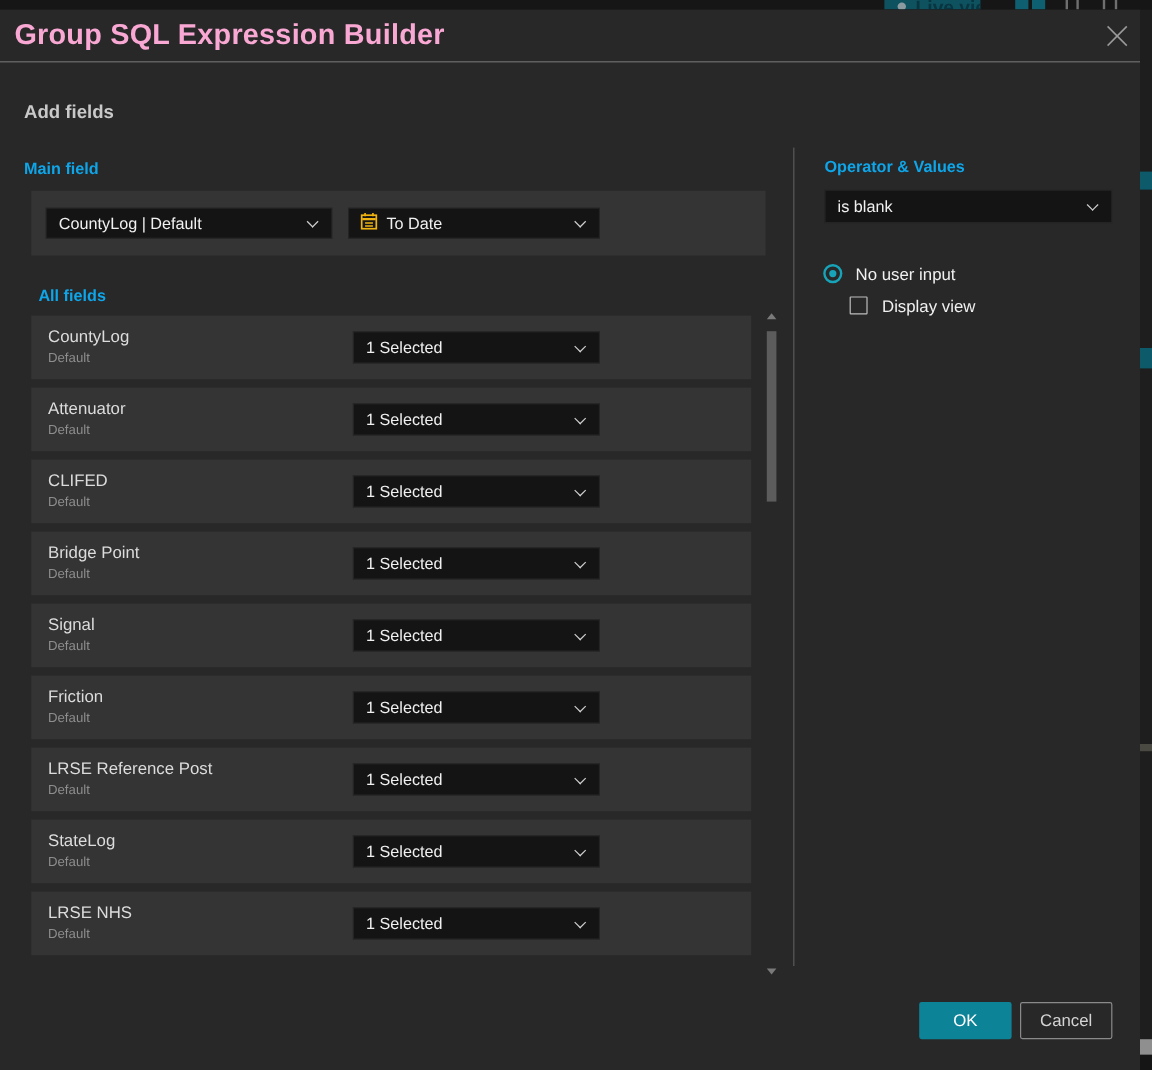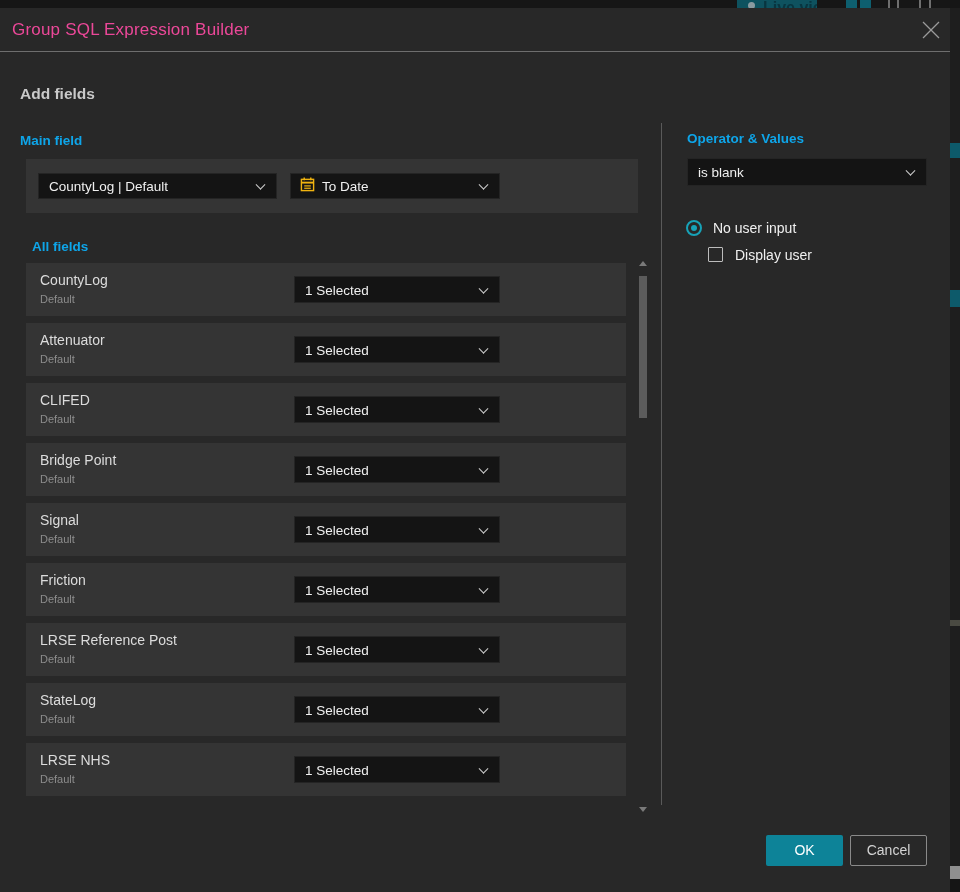--- a/index.html
+++ b/index.html
@@ -13,21 +13,21 @@
   .live-pill .lv-text { position:absolute; left:26px; top:-1px; font-size:16px; font-weight:bold; color:#083540; white-space:nowrap; }
   .teal-sq { position:absolute; top:0; width:11px; height:8px; background:#0e5f6f; }
   .gray-bar { position:absolute; top:0; width:2px; height:8px; background:#6f6f6f; }
 
   .right-sliver { position:absolute; left:950px; top:8px; width:10px; height:884px; background:#1e1e1e; overflow:hidden; z-index:1; }
   .sliver-block { position:absolute; left:0; width:10px; }
 
   
   .dialog { position:absolute; left:0; top:8px; width:950px; height:884px; background:#282828; z-index:2; }
   .dlg-header { position:absolute; left:0; top:0; width:100%; height:44px; border-bottom:1px solid #6e6e6e; }
-  .dlg-title { position:absolute; left:12px; top:0; line-height:44px; font-size:17px; font-weight:400; color:#ec4899; letter-spacing:.2px; }
+  .dlg-title { position:absolute; left:12px; top:0; line-height:44px; font-size:24px; font-weight:700; color:#f9a8d4; letter-spacing:.2px; }
   .close-btn { position:absolute; left:920px; top:11px; width:22px; height:22px; cursor:pointer; }
 
   .section-heading { position:absolute; font-size:15.5px; font-weight:bold; color:#c9c9c9; }
   .sub-label { position:absolute; font-size:13.5px; font-weight:bold; color:#0ea5e9; }
 
   .panel-box { position:absolute; background:#343434; }
 
   .dropdown { position:absolute; background:#141414; border:1px solid rgba(255,255,255,0.07); color:#f0f0f0; font-size:13.5px; cursor:pointer; }
   .dropdown .dd-text { position:absolute; left:10px; top:50%; transform:translateY(-50%); white-space:nowrap; }
   .chev { position:absolute; right:12px; top:50%; width:7px; height:7px; border-right:1.4px solid #cfcfcf; border-bottom:1.4px solid #cfcfcf; transform:translateY(-68%) rotate(45deg); }
@@ -222,18 +222,18 @@
     <span class="dd-text">is blank</span>
     <span class="chev"></span>
   </div>
 
   <div class="radio-outer">
     <div class="radio-inner"></div>
   </div>
   <div class="radio-label">No user input</div>
 
   <div class="checkbox"></div>
-  <div class="checkbox-label">Display user</div>
+  <div class="checkbox-label">Display view</div>
 
   <div class="btn btn-ok">OK</div>
   <div class="btn btn-cancel">Cancel</div>
 
 </div>
 
 </body></html>

